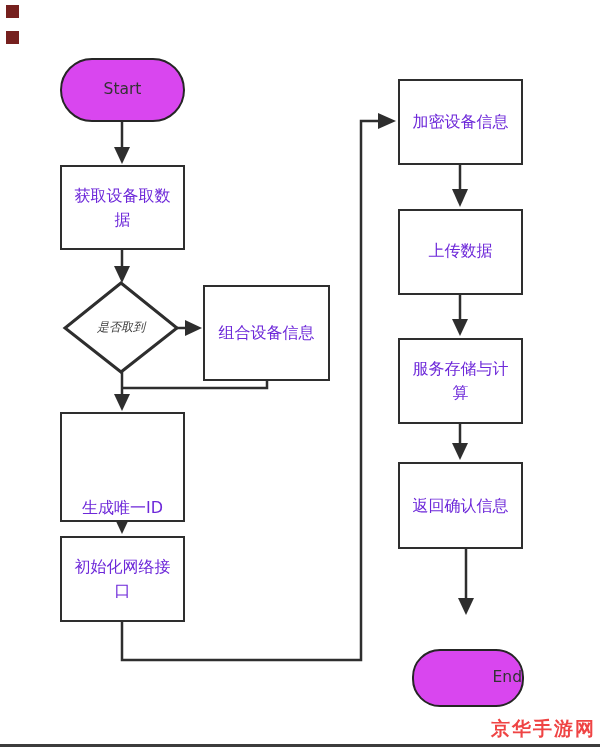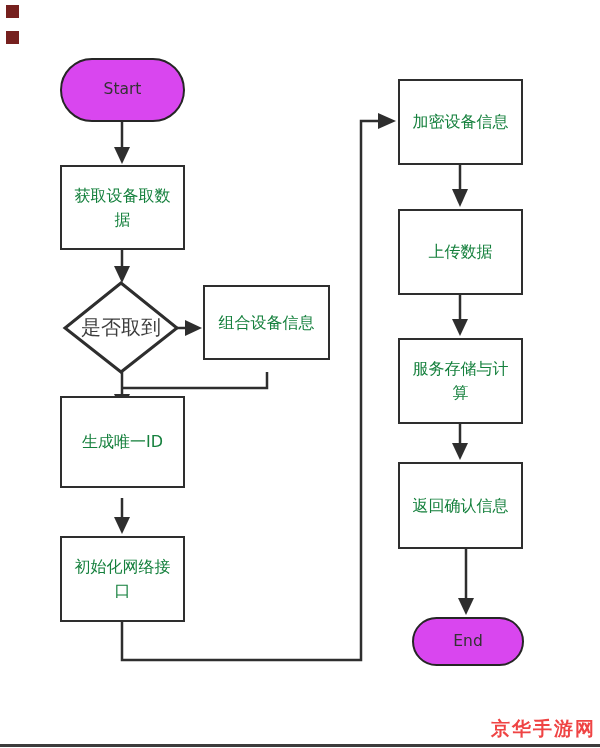--- a/index.html
+++ b/index.html
@@ -17,21 +17,21 @@
     z-index: 1;
   }
   .node {
     position: absolute;
     z-index: 2;
     box-sizing: border-box;
     display: flex;
     align-items: center;
     justify-content: center;
     text-align: center;
-    color: #15803d;
+    color: #6d28d9;
     font-size: 16px;
     line-height: 1.5;
   }
   .proc {
     background: #ffffff;
     border: 2.5px solid #2e2e2e;
     padding: 0 10px;
   }
   .terminal {
     background: #d946ef;
@@ -40,21 +40,22 @@
     font-size: 15.5px;
     color: #333333;
   }
   .decision-label {
     position: absolute;
     z-index: 2;
     display: flex;
     align-items: center;
     justify-content: center;
     color: #3d3d3d;
-    font-size: 20px;
+    font-size: 12px;
+    font-style: italic;
   }
   #corner-marks { position: absolute; left: 0; top: 0; z-index: 3; }
   .corner-square {
     position: absolute;
     width: 13px; height: 13px;
     background: #76201e;
   }
   #watermark {
     position: absolute;
     z-index: 3;
@@ -125,49 +126,49 @@
   </div>
 
   <div class="node proc" style="left:60px; top:165px; width:125px; height:85px;">
     <span>获取设备取数据</span>
   </div>
 
   <div class="decision-label" style="left:65px; top:283px; width:112px; height:89px;">
     <span>是否取到</span>
   </div>
 
-  <div class="node proc" style="left:203px; top:285px; width:127px; height:75px;">
+  <div class="node proc" style="left:203px; top:285px; width:127px; height:96px;">
     <span>组合设备信息</span>
   </div>
 
-  <div class="node proc" style="left:60px; top:396px; width:125px; height:92px;">
+  <div class="node proc" style="left:60px; top:412px; width:125px; height:110px;align-items:flex-end;">
     <span>生成唯一ID</span>
   </div>
 
   <div class="node proc" style="left:60px; top:536px; width:125px; height:86px;align-items:center;">
     <span>初始化网络接口</span>
   </div>
 
   <div class="node proc" style="left:398px; top:79px; width:125px; height:86px;">
     <span>加密设备信息</span>
   </div>
 
-  <div class="node proc" style="left:398px; top:209px; width:125px; height:86px;">
+  <div class="node proc" style="left:398px; top:209px; width:125px; height:86px;font-family:Liberation Mono, monospace;">
     <span>上传数据</span>
   </div>
 
   <div class="node proc" style="left:398px; top:338px; width:125px; height:86px;">
     <span>服务存储与计算</span>
   </div>
 
   <div class="node proc" style="left:398px; top:462px; width:125px; height:87px;">
     <span>返回确认信息</span>
   </div>
 
-  <div class="node terminal" style="left:412px; top:617px; width:112px; height:49px; border-radius:28px;">
+  <div class="node terminal" style="left:412px; top:649px; width:112px; height:58px; border-radius:28px;justify-content:flex-end;">
     <span>End</span>
   </div>
 
   <div id="corner-marks">
     <div class="corner-square" style="left:6px; top:5px;"></div>
     <div class="corner-square" style="left:6px; top:31px;"></div>
   </div>
 
   <div id="watermark">京华手游网</div>
 

